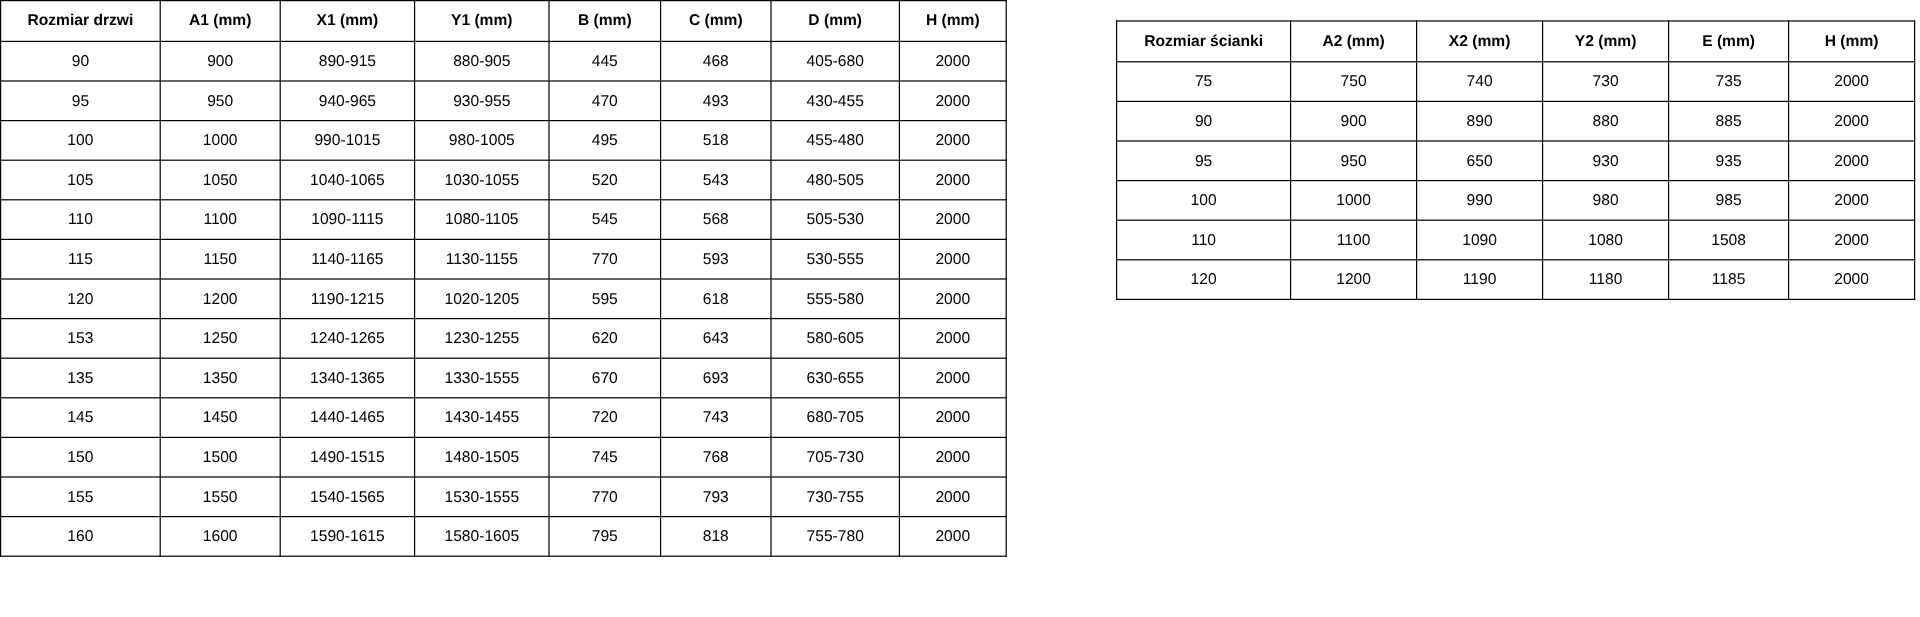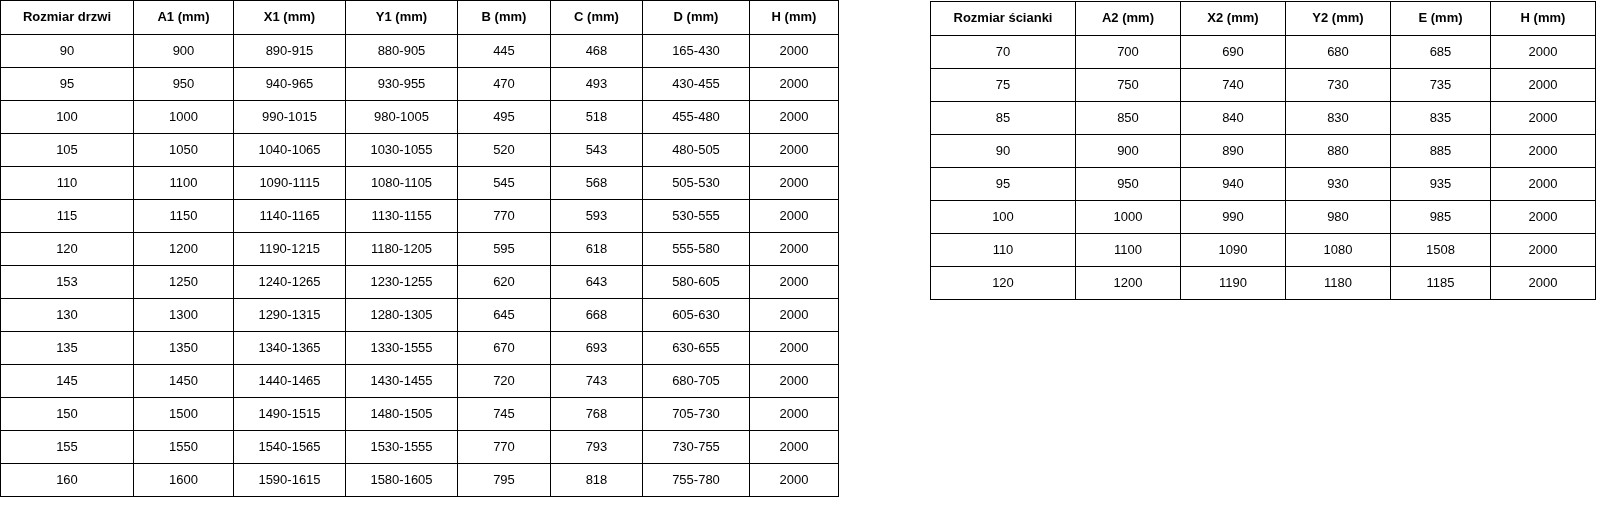--- a/index.html
+++ b/index.html
@@ -17,21 +17,21 @@
   .page {
     position: relative;
     width: 1600px;
     height: 458px;
   }
   .table-wrap {
     position: absolute;
     top: 0;
   }
   #doors-wrap { left: 0px; top: 0px; }
-  #walls-wrap { left: 930px; top: 1px; }
+  #walls-wrap { left: 930px; top: 17px; }
 
   table.spec {
     border-collapse: collapse;
     table-layout: fixed;
   }
   table.spec th,
   table.spec td {
     border: 1px solid #000000;
     text-align: center;
     vertical-align: middle;
@@ -98,21 +98,21 @@
         </tr>
       </thead>
       <tbody>
         <tr>
           <td>90</td>
           <td>900</td>
           <td>890-915</td>
           <td>880-905</td>
           <td>445</td>
           <td>468</td>
-          <td>165-430</td>
+          <td>405-680</td>
           <td>2000</td>
         </tr>
         <tr>
           <td>95</td>
           <td>950</td>
           <td>940-965</td>
           <td>930-955</td>
           <td>470</td>
           <td>493</td>
           <td>430-455</td>
@@ -155,44 +155,34 @@
           <td>1130-1155</td>
           <td>770</td>
           <td>593</td>
           <td>530-555</td>
           <td>2000</td>
         </tr>
         <tr>
           <td>120</td>
           <td>1200</td>
           <td>1190-1215</td>
-          <td>1180-1205</td>
+          <td>1020-1205</td>
           <td>595</td>
           <td>618</td>
           <td>555-580</td>
           <td>2000</td>
         </tr>
         <tr>
           <td>153</td>
           <td>1250</td>
           <td>1240-1265</td>
           <td>1230-1255</td>
           <td>620</td>
           <td>643</td>
           <td>580-605</td>
-          <td>2000</td>
-        </tr>
-        <tr>
-          <td>130</td>
-          <td>1300</td>
-          <td>1290-1315</td>
-          <td>1280-1305</td>
-          <td>645</td>
-          <td>668</td>
-          <td>605-630</td>
           <td>2000</td>
         </tr>
         <tr>
           <td>135</td>
           <td>1350</td>
           <td>1340-1365</td>
           <td>1330-1555</td>
           <td>670</td>
           <td>693</td>
           <td>630-655</td>
@@ -257,55 +247,39 @@
           <th>Rozmiar ścianki</th>
           <th>A2 (mm)</th>
           <th>X2 (mm)</th>
           <th>Y2 (mm)</th>
           <th>E (mm)</th>
           <th>H (mm)</th>
         </tr>
       </thead>
       <tbody>
         <tr>
-          <td>70</td>
-          <td>700</td>
-          <td>690</td>
-          <td>680</td>
-          <td>685</td>
-          <td>2000</td>
-        </tr>
-        <tr>
           <td>75</td>
           <td>750</td>
           <td>740</td>
           <td>730</td>
           <td>735</td>
           <td>2000</td>
         </tr>
         <tr>
-          <td>85</td>
-          <td>850</td>
-          <td>840</td>
-          <td>830</td>
-          <td>835</td>
-          <td>2000</td>
-        </tr>
-        <tr>
           <td>90</td>
           <td>900</td>
           <td>890</td>
           <td>880</td>
           <td>885</td>
           <td>2000</td>
         </tr>
         <tr>
           <td>95</td>
           <td>950</td>
-          <td>940</td>
+          <td>650</td>
           <td>930</td>
           <td>935</td>
           <td>2000</td>
         </tr>
         <tr>
           <td>100</td>
           <td>1000</td>
           <td>990</td>
           <td>980</td>
           <td>985</td>

